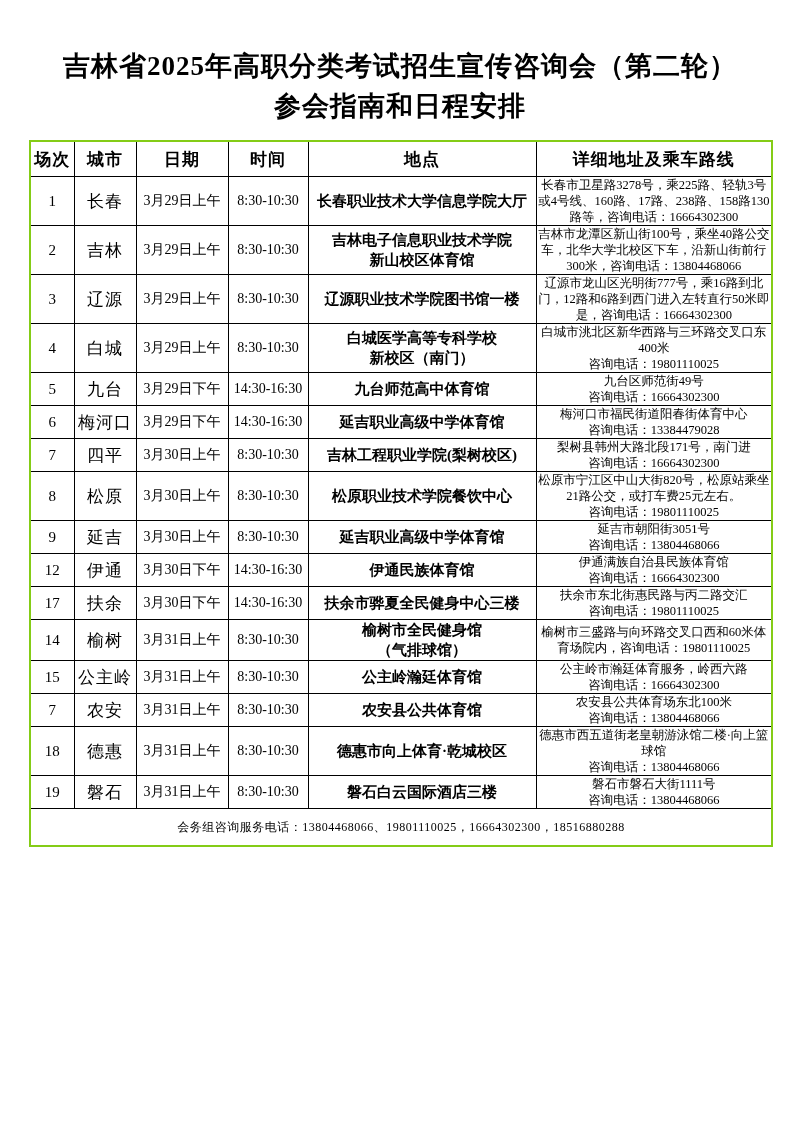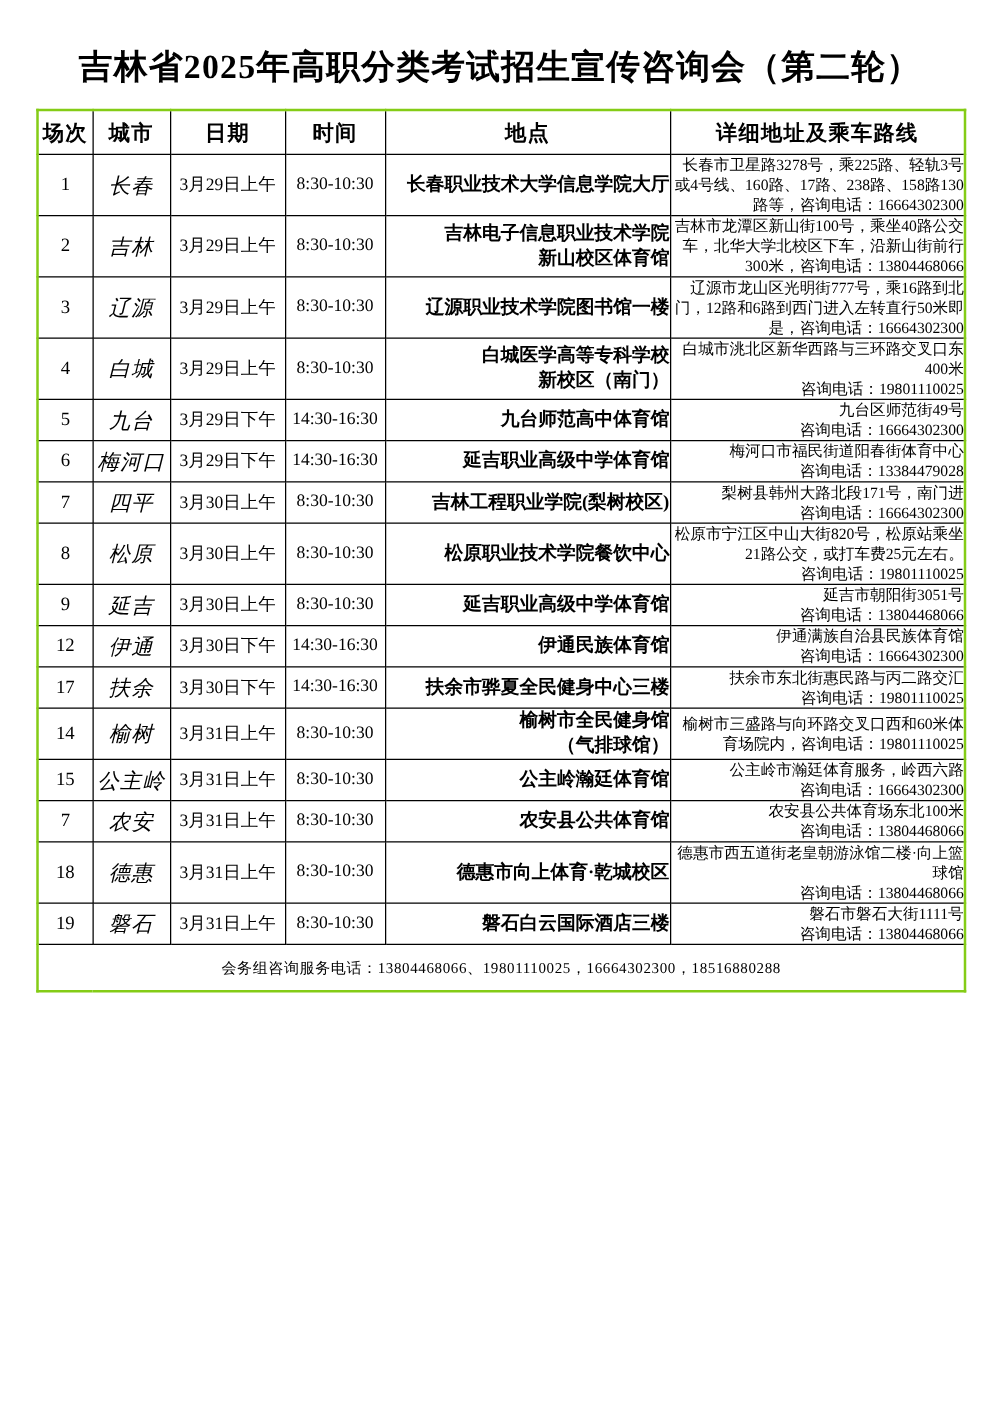--- a/index.html
+++ b/index.html
@@ -16,21 +16,21 @@
     overflow: hidden;
   }
   .page {
     width: 800px;
     height: 1131px;
     box-sizing: border-box;
     padding: 0;
   }
   .title-block {
     text-align: center;
-    padding-top: 33px;
+    padding-top: 46px;
     padding-left: 30px;
     padding-right: 30px;
   }
   .title-line {
     font-size: 27px;
     font-weight: bold;
     letter-spacing: 1px;
     line-height: 40px;
     white-space: nowrap;
   }
@@ -66,57 +66,57 @@
 
   td.no, td.city, td.date, td.time {
     text-align: center;
   }
   td.no {
     font-size: 15px;
   }
   td.city {
     font-size: 17px;
     letter-spacing: 1px;
-    font-style: italic;
   }
   td.date {
     font-size: 14px;
   }
   td.time {
     font-size: 14px;
   }
   td.place {
-    text-align: right;
+    text-align: center;
     font-size: 15px;
     font-weight: bold;
     line-height: 20px;
     padding: 4px 4px;
   }
   td.addr {
-    text-align: right;
+    text-align: center;
     font-size: 12.5px;
     line-height: 16px;
     padding: 4px 5px;
   }
   .footer-row td {
     text-align: center;
     font-size: 12px;
     font-weight: normal;
     letter-spacing: 0.5px;
     height: 36px;
     padding: 5px 4px;
   }
 </style>
 </head>
 <body>
 
 <div class="page">
 
   <div class="title-block">
     <div class="title-line">吉林省2025年高职分类考试招生宣传咨询会（第二轮）</div>
+    <div class="title-line">参会指南和日程安排</div>
   </div>
 
   <div class="table-wrap">
     <table class="sched">
       <colgroup>
         <col class="c-no">
           <col class="c-city">
           <col class="c-date">
         <col class="c-time">
           <col class="c-place">

